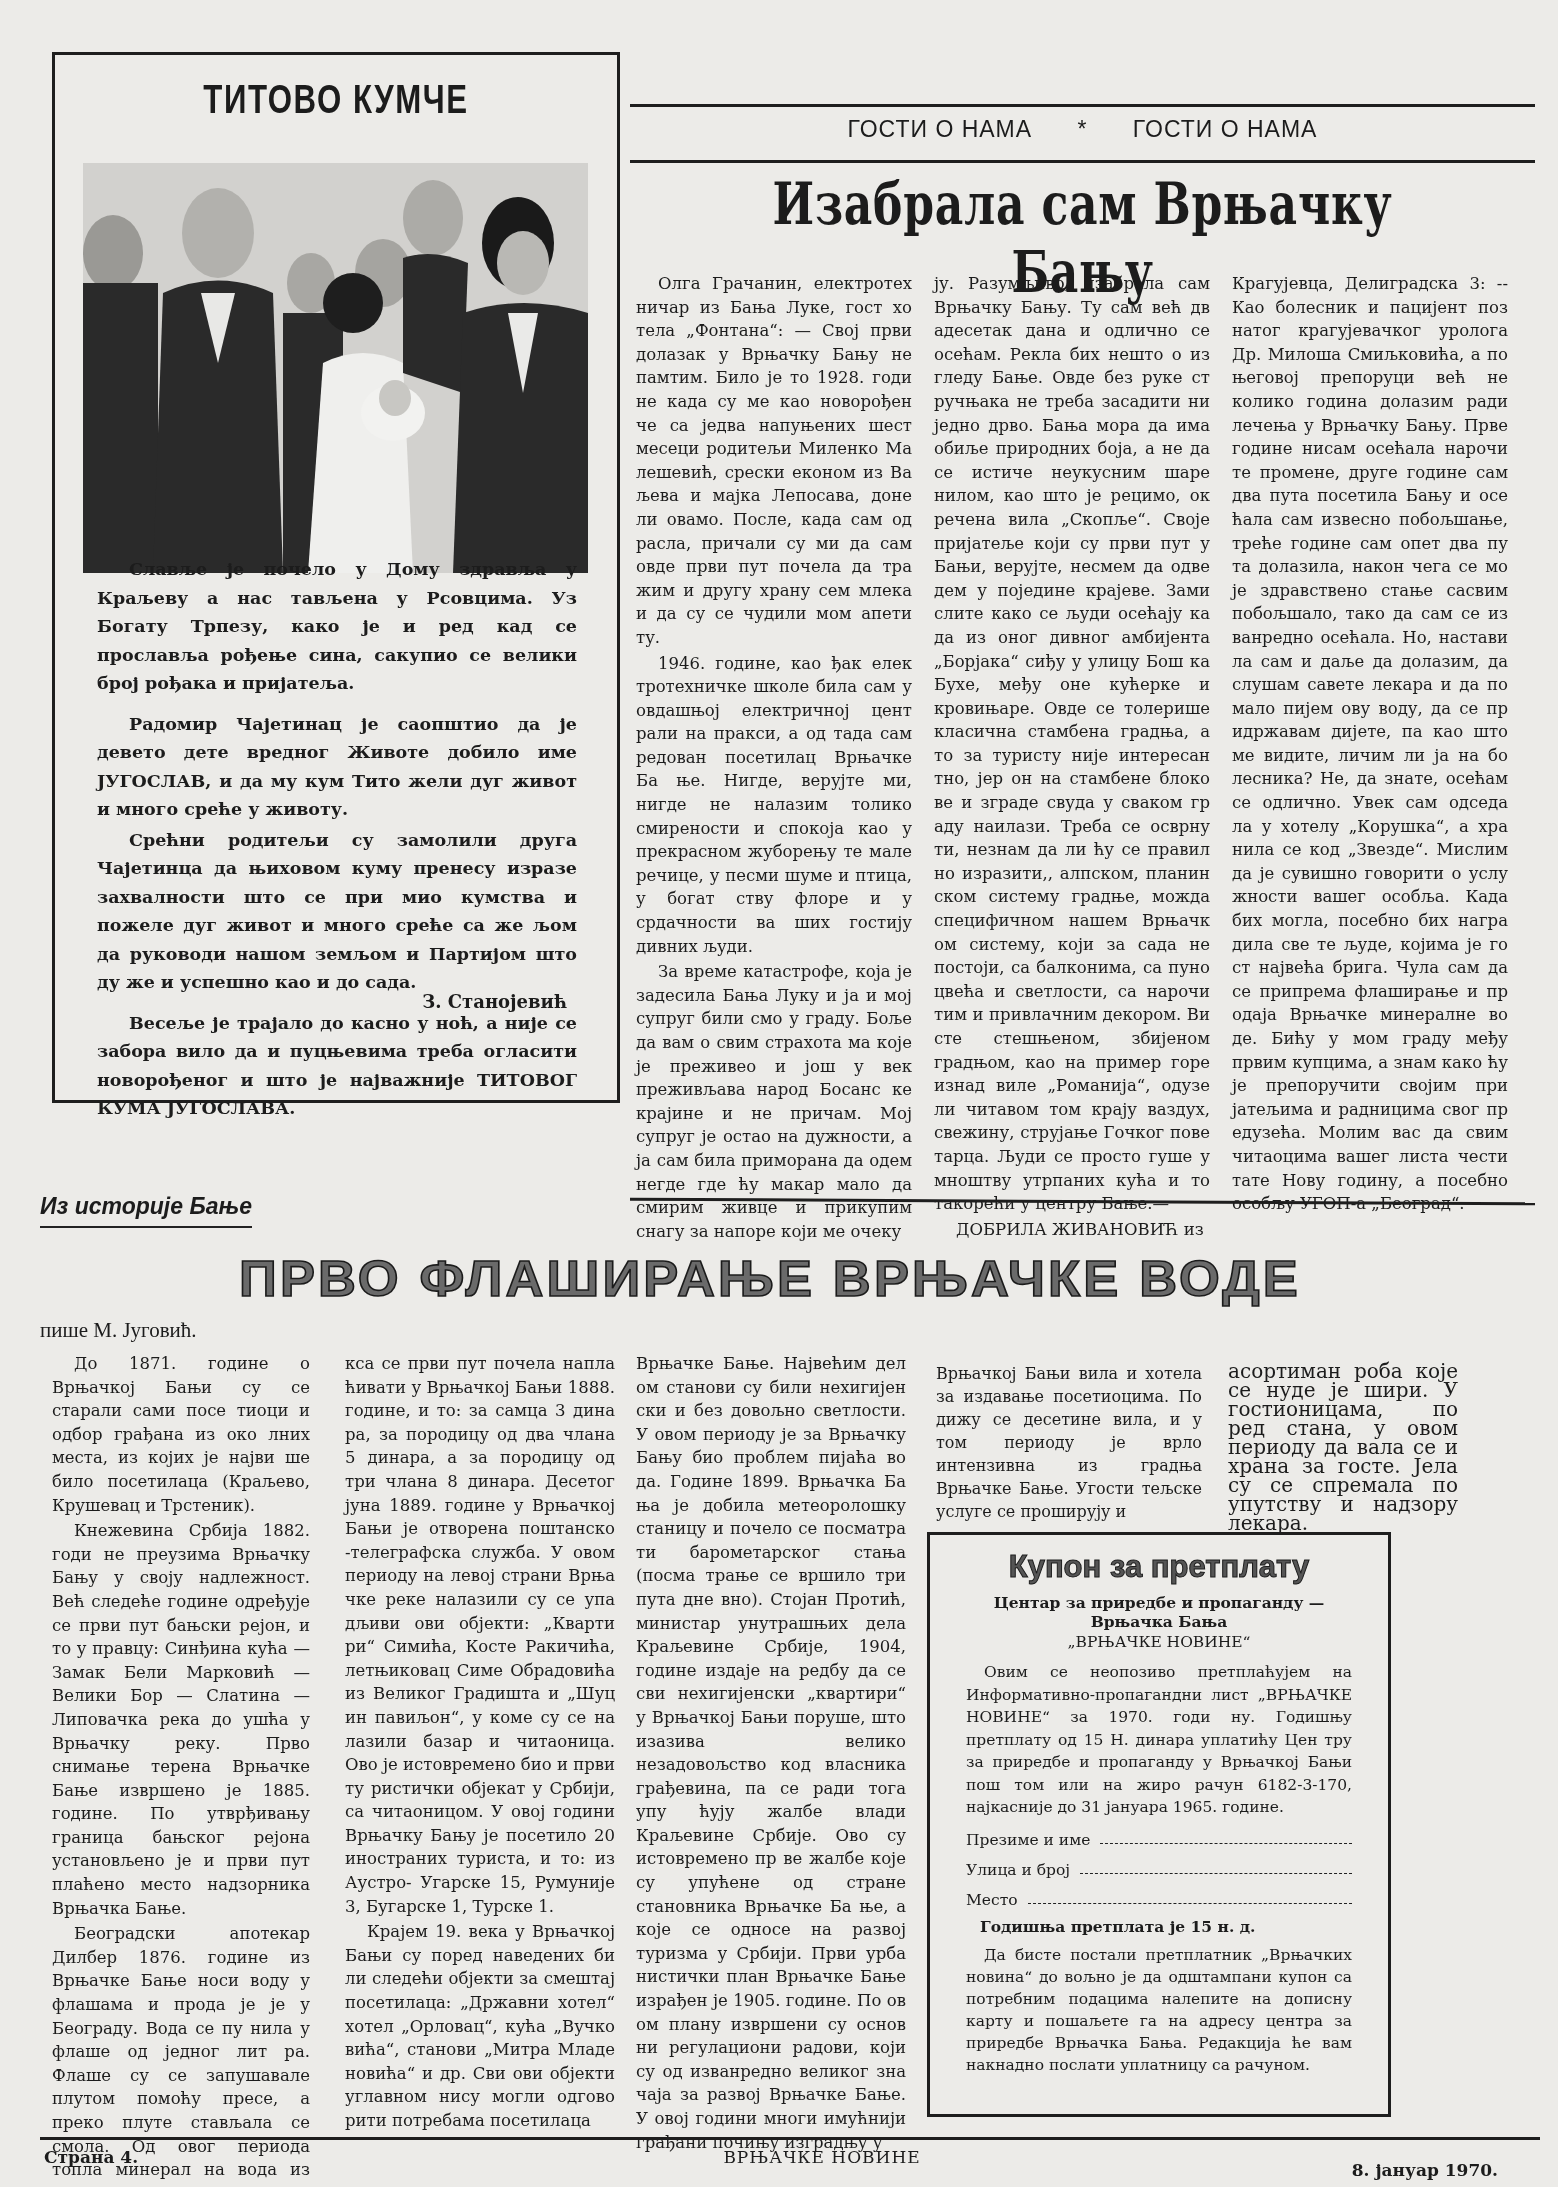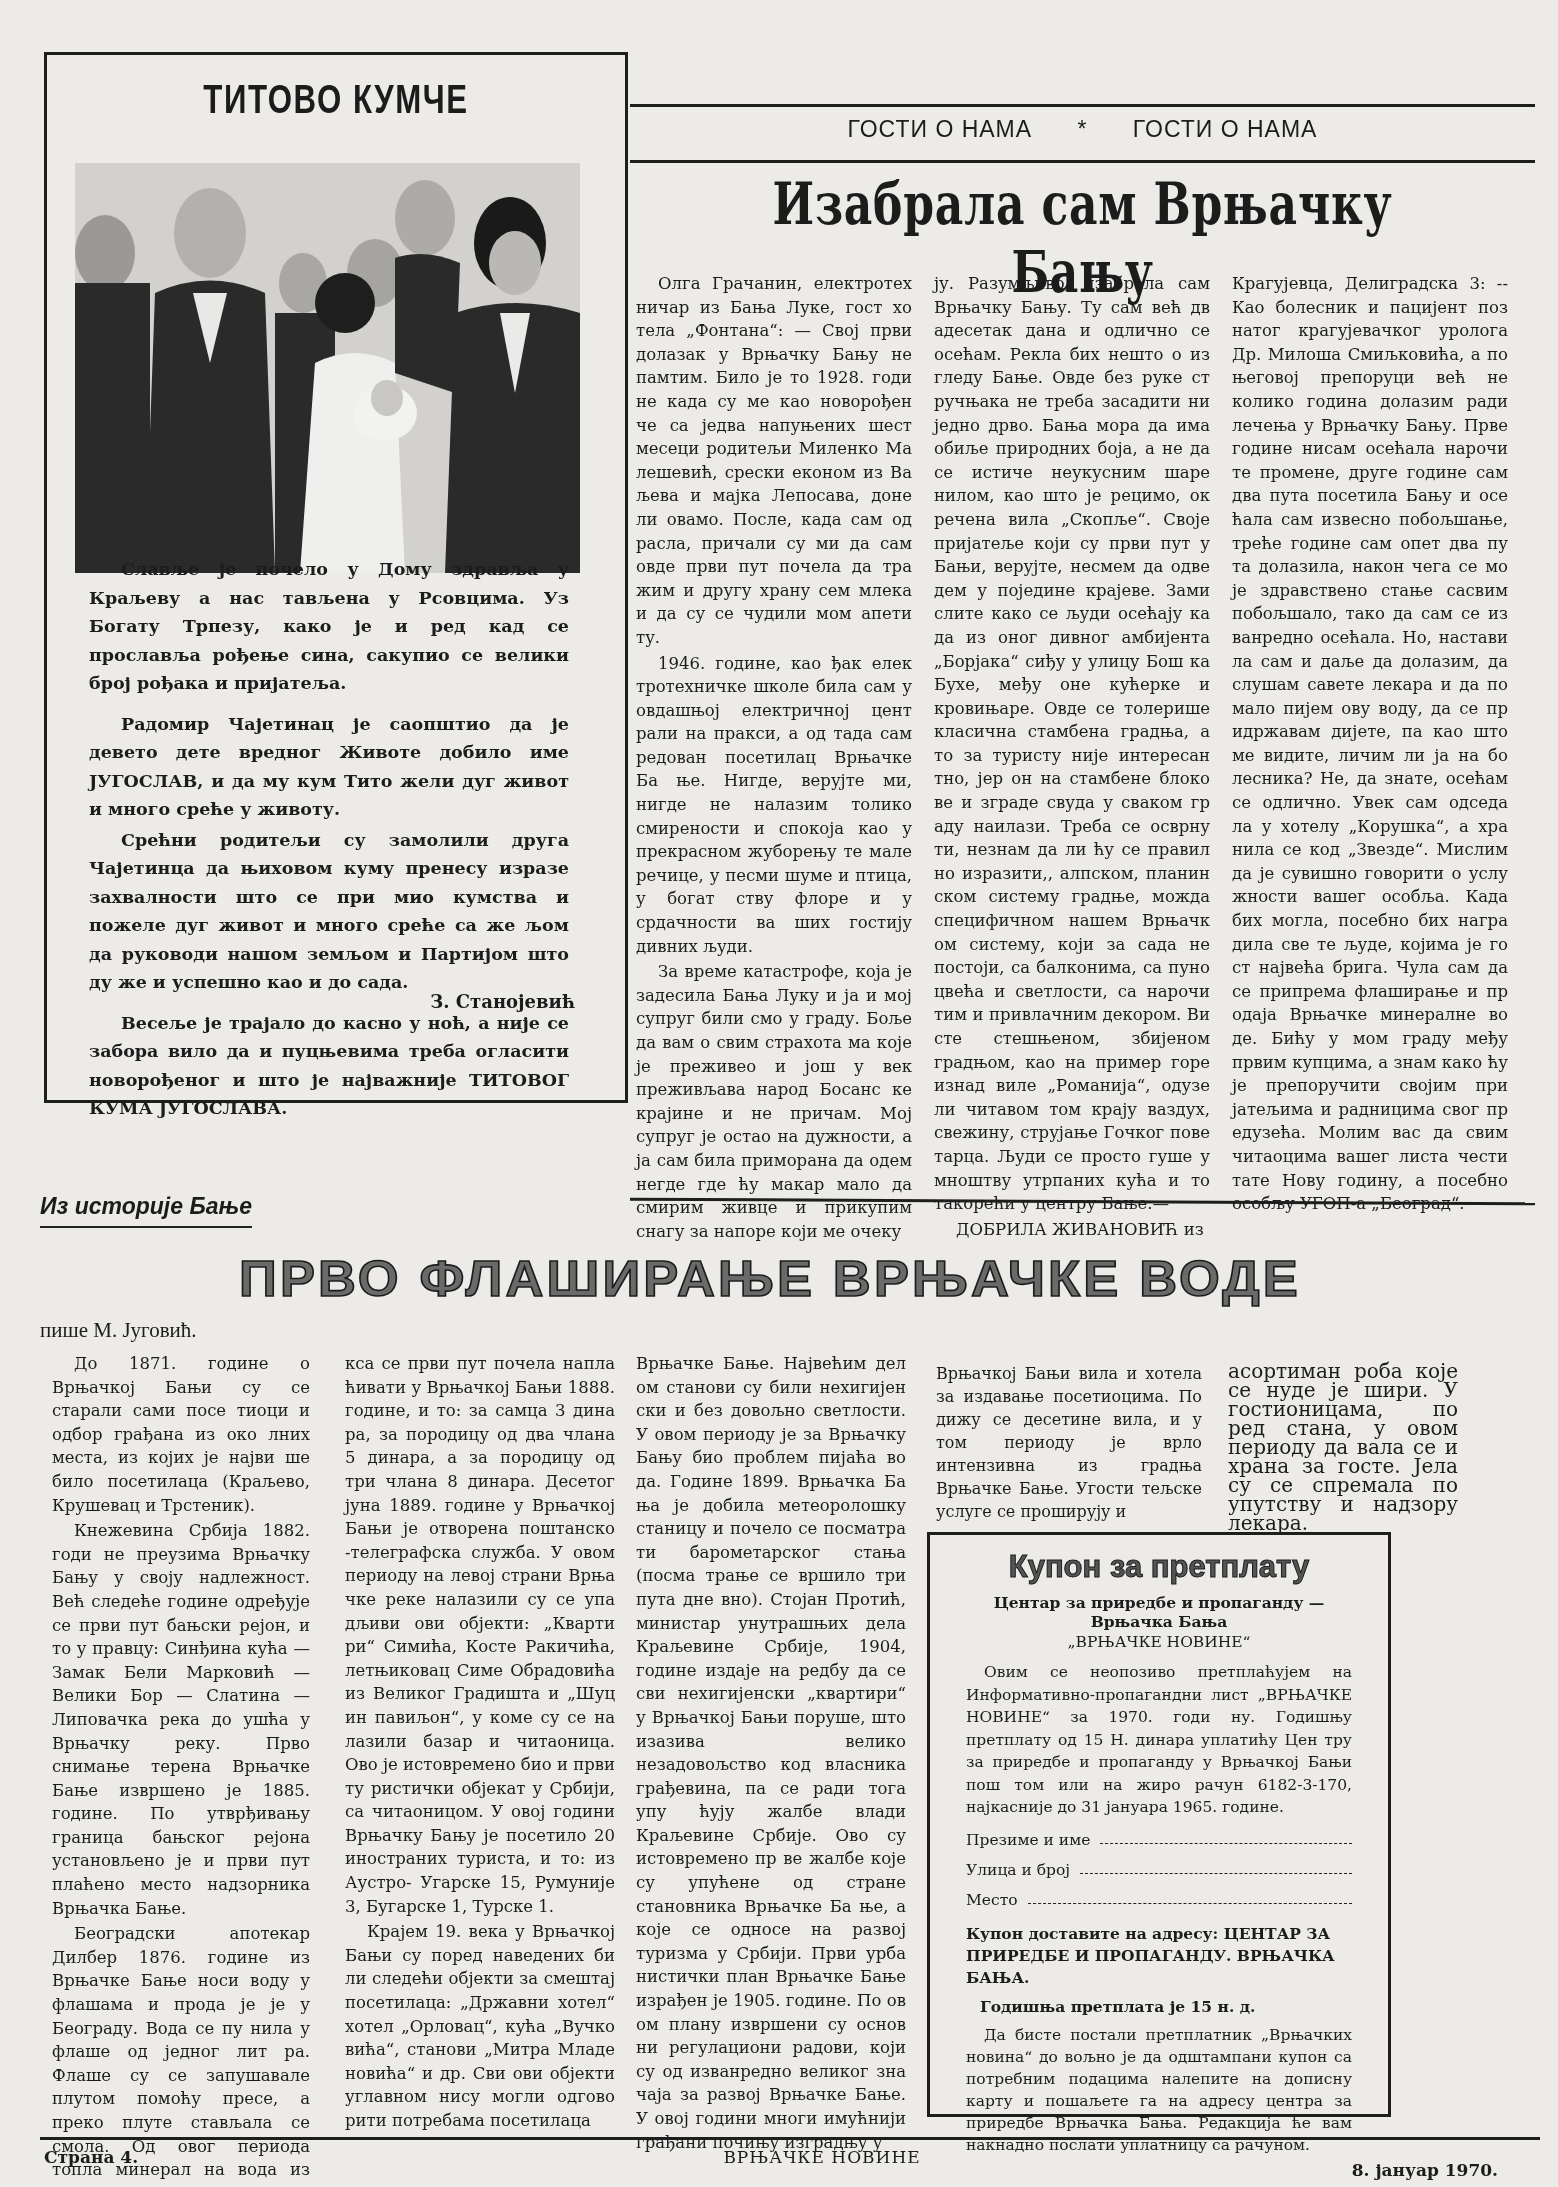--- a/index.html
+++ b/index.html
@@ -8,21 +8,21 @@
     background: #ecebe8; color: #1c1c1c;
     font-family: "DejaVu Serif", serif;
   }
   .abs { position: absolute; }
   .col { position: absolute; font-size: 16.5px; line-height: 23.6px; text-align: justify; }
   .col p { margin: 0; text-indent: 22px; }
   .col p + p { margin-top: 2px; }
   .rule { position: absolute; background: #1e1e1e; }
 
   
-  #tito-box { left: 44px; top: 52px; width: 562px; height: 1045px; border-left: 3px solid #1e1e1e; border-right: 3px solid #1e1e1e; border-top: 3px solid #1e1e1e; border-bottom: 3px solid #1e1e1e; padding-left: 16px; }
+  #tito-box { left: 52px; top: 52px; width: 562px; height: 1045px; border-left: 3px solid #1e1e1e; border-right: 3px solid #1e1e1e; border-top: 3px solid #1e1e1e; border-bottom: 3px solid #1e1e1e; }
   #tito-title { left: 0; width: 100%; top: 22px; text-align: center; font-family: "Liberation Sans", sans-serif; font-weight: bold; font-size: 40px; letter-spacing: 2px; transform: scaleX(0.78); transform-origin: center; }
   #tito-photo { left: 28px; top: 108px; width: 505px; height: 410px; background: linear-gradient(180deg,#cfcfcc 0%,#d8d7d4 40%,#c9c8c5 100%); overflow: hidden; }
   #tito-text { left: 42px; top: 500px; width: 480px; font-size: 17.5px; line-height: 28.5px; font-weight: bold; }
   #tito-text p { margin: 0 0 12px 0; text-indent: 32px; text-align: justify; }
   #tito-author { right: 50px; top: 936px; font-size: 18px; font-weight: bold; }
 
   
   #gosti-band { left: 630px; top: 100px; width: 905px; height: 60px; }
   #gosti-label { left: 0; width: 100%; top: 16px; text-align: center; font-family: "Liberation Sans", sans-serif; font-weight: normal; font-size: 23px; letter-spacing: 1px; }
   #gosti-title { left: 630px; width: 905px; top: 170px; text-align: center; font-family: "DejaVu Serif", serif; font-weight: bold; font-size: 58px; letter-spacing: 1px; transform: scaleX(0.76); transform-origin: center; }
@@ -147,21 +147,20 @@
     <span class="line"></span>
   </div>
   <div class="coupon-field">
     <span>Улица и број</span>
     <span class="line"></span>
   </div>
   <div class="coupon-field">
     <span>Место</span>
     <span class="line"></span>
   </div>
-  <div id="coupon-address">Купон доставите на адресу: ЦЕНТАР ЗА ПРИРЕДБЕ И ПРОПАГАНДУ. ВРЊАЧКА БАЊА.</div>
   <div id="coupon-annual">Годишња претплата је 15 н. д.</div>
   <div id="coupon-note">Да бисте постали претплатник „Врњачких новина“ до вољно је да одштампани купон са потребним подацима налепите на дописну карту и пошаљете га на адресу центра за приредбе Врњачка Бања. Редакција ће вам накнадно послати уплатницу са рачуном.</div>
 </div>
 
 <div class="rule" style="left:40px; top:2137px; width:1500px; height:3px;"></div>
 <div id="footer-page" class="abs">Страна 4.</div>
 <div id="footer-paper" class="abs">ВРЊАЧКЕ НОВИНЕ</div>
 <div id="footer-date" class="abs">8. јануар 1970.</div>
 
 </body></html>

